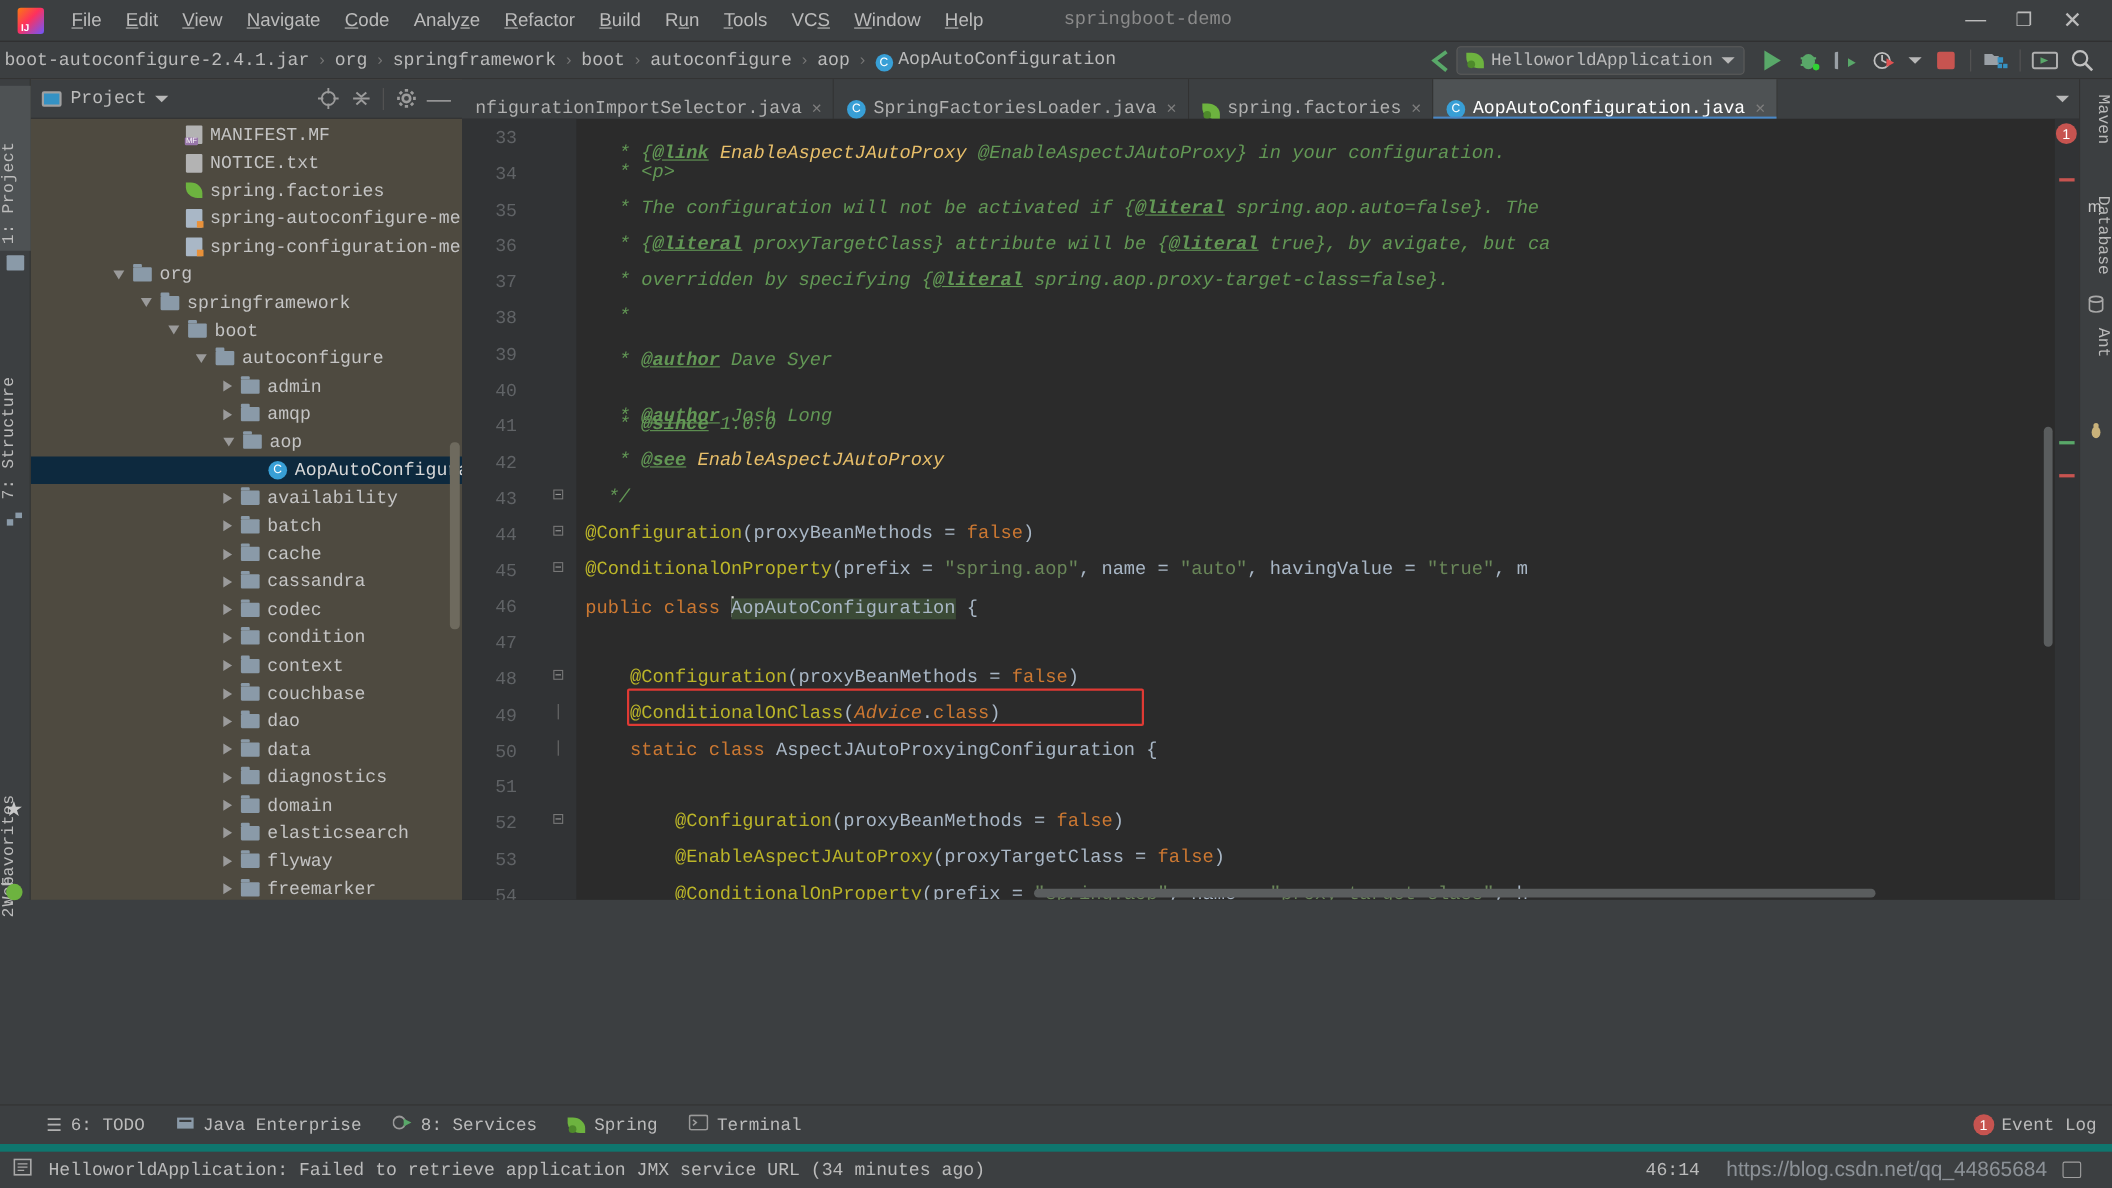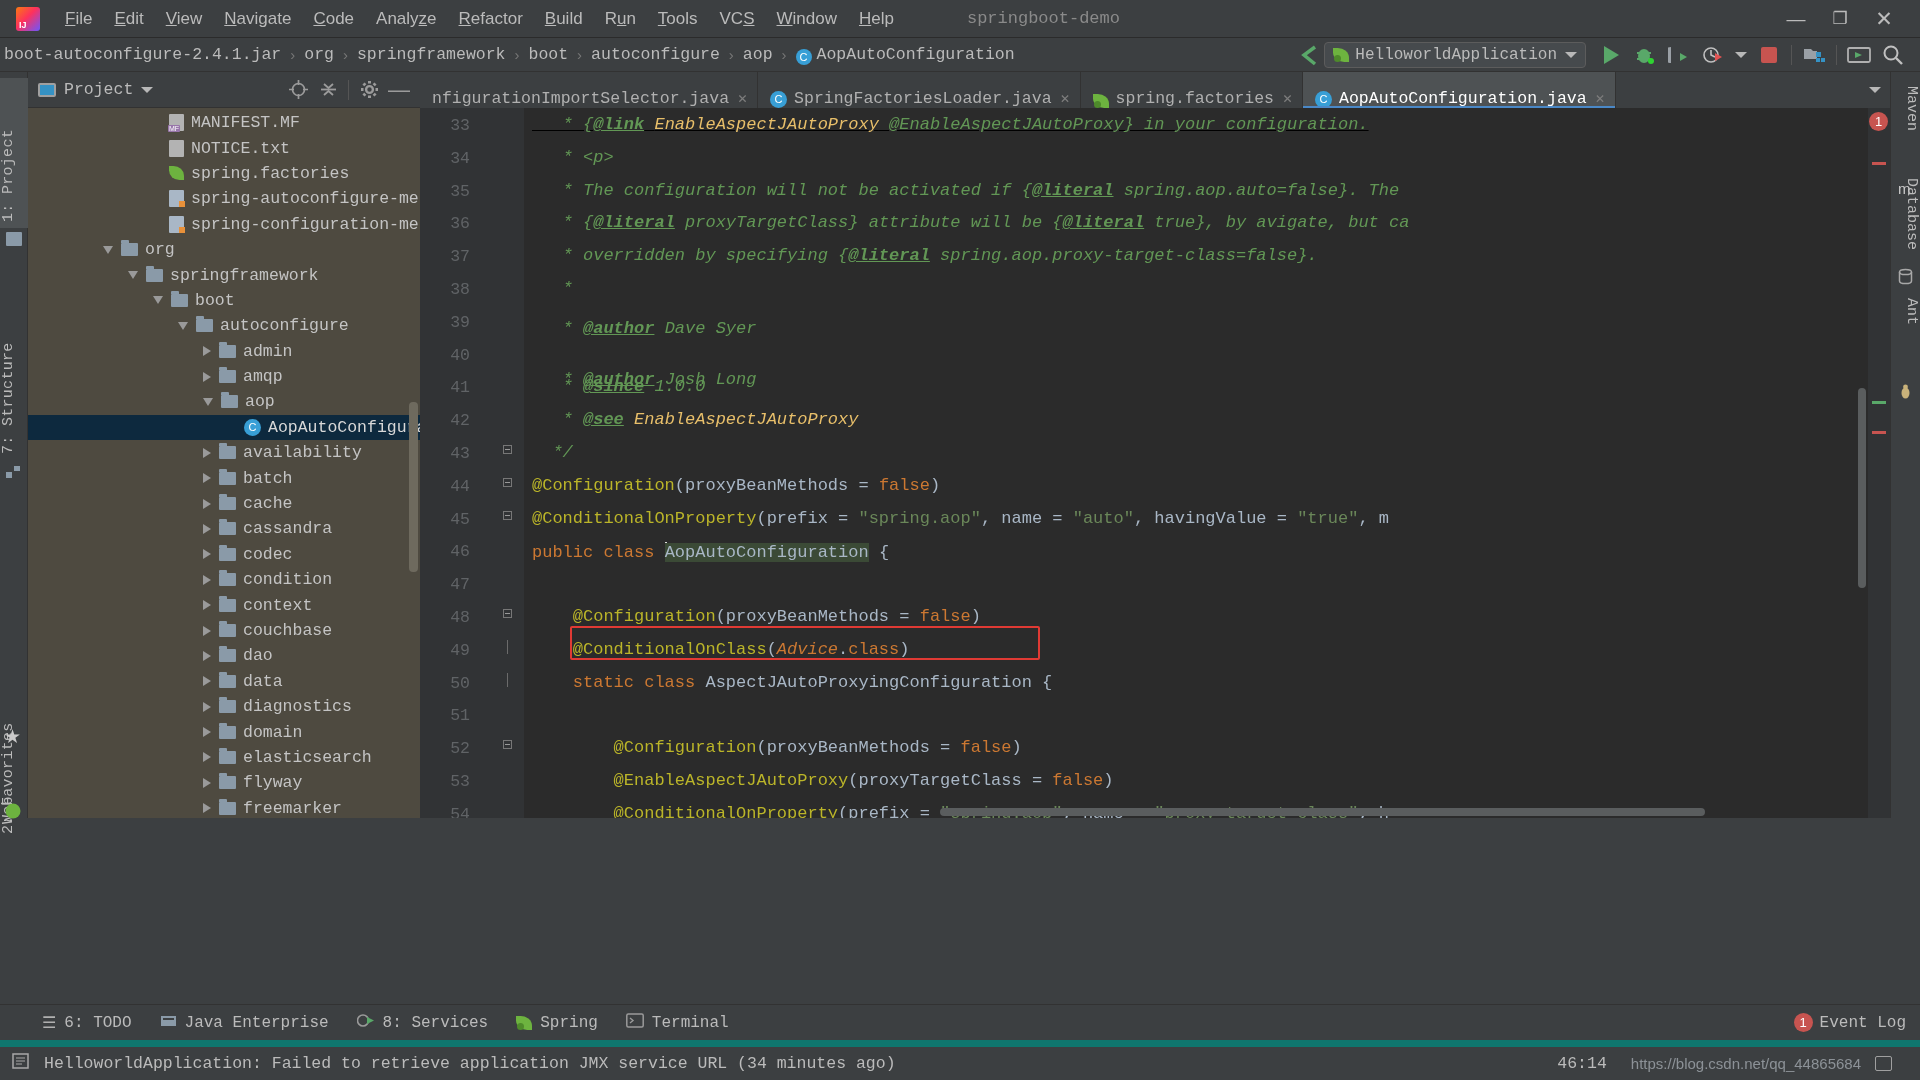--- a/index.html
+++ b/index.html
@@ -298,21 +298,21 @@
     background: #3c3f41; display: flex; align-items: center;
     border-top: 7px solid #0f766e;
   }
   .st-msg {
     font-size: 16.5px; color: #bbbbbb; font-family: "Liberation Mono", monospace;
     margin-left: 40px;
   }
   .st-right { margin-left:auto; display:flex;align-items:center; padding-right: 28px; }
   .st-pos { font-size:16.5px;color:#bbbbbb;font-family:"Liberation Mono",monospace;margin-right:24px;}
   .watermark {
-    font-size: 15px; color: #9aa0a6; font-family: "Liberation Sans", sans-serif;
+    font-size: 19px; color: #9aa0a6; font-family: "Liberation Sans", sans-serif;
     opacity: .85;
   }
   .sq-icon {
     width:17px;height:15px;border:1.5px solid #a0a0a0;border-radius:2px;margin-left:14px;
   }
 </style>
 </head>
 <body>
 
 <div id="app">
@@ -722,21 +722,21 @@
         <div class="gutter-line" style="top: 598.4px;">51</div>
         <div class="gutter-line" style="top: 631.2px;">52</div>
         <div class="fold" style="top: 630.2px;">
           <span class="fmark"></span>
         </div>
         <div class="gutter-line" style="top: 664px;">53</div>
         <div class="gutter-line" style="top: 696.8px;">54</div>
       </div>
     <div class="codearea" id="codearea">
       <div class="redbox" style="left:46px;top:518px;width:470px;height:34px;"></div>
-    <div class="cline" style="top: 8px; text-decoration: underline;"><span class="doc">   * </span><span class="doc">{</span><span class="doctag">@link</span><span class="doc"> </span><span class="doclink">EnableAspectJAutoProxy</span><span class="doc"> </span><span class="doc">@EnableAspectJAutoProxy} in your configuration.</span></div>
+    <div class="cline" style="top: 24px;"><span class="doc">   * </span><span class="doc">{</span><span class="doctag">@link</span><span class="doc"> </span><span class="doclink">EnableAspectJAutoProxy</span><span class="doc"> </span><span class="doc">@EnableAspectJAutoProxy} in your configuration.</span></div>
         <div class="cline" style="top: 40.8px;"><span class="doc">   * &lt;p&gt;</span></div>
         <div class="cline" style="top: 73.6px;"><span class="doc">   * The configuration will not be activated if {</span><span class="doctag">@literal</span><span class="doc"> spring.aop.auto=false}. The</span></div>
         <div class="cline" style="top: 106.4px;"><span class="doc">   * {</span><span class="doctag">@literal</span><span class="doc"> proxyTargetClass} attribute will be {</span><span class="doctag">@literal</span><span class="doc"> true}, by avigate, but ca</span></div>
         <div class="cline" style="top: 139.2px;"><span class="doc">   * overridden by specifying {</span><span class="doctag">@literal</span><span class="doc"> spring.aop.proxy-target-class=false}.</span></div>
         <div class="cline" style="top: 172px;"><span class="doc">   *</span></div>
         <div class="cline" style="top: 212px;"><span class="doc">   * </span><span class="doctag">@author</span><span class="doc"> Dave Syer</span></div>
         <div class="cline" style="top: 245px; margin-top: 18px;"><span class="doc">   * </span><span class="doctag">@author</span><span class="doc"> Josh Long</span></div>
         <div class="cline" style="top: 270.4px;"><span class="doc">   * </span><span class="doctag">@since</span><span class="doc"> 1.0.0</span></div>
         <div class="cline" style="top: 303.2px;"><span class="doc">   * </span><span class="doctag">@see</span><span class="doc"> </span><span class="doclink">EnableAspectJAutoProxy</span></div>
         <div class="cline" style="top: 336px;"><span class="doc">  */</span></div>

